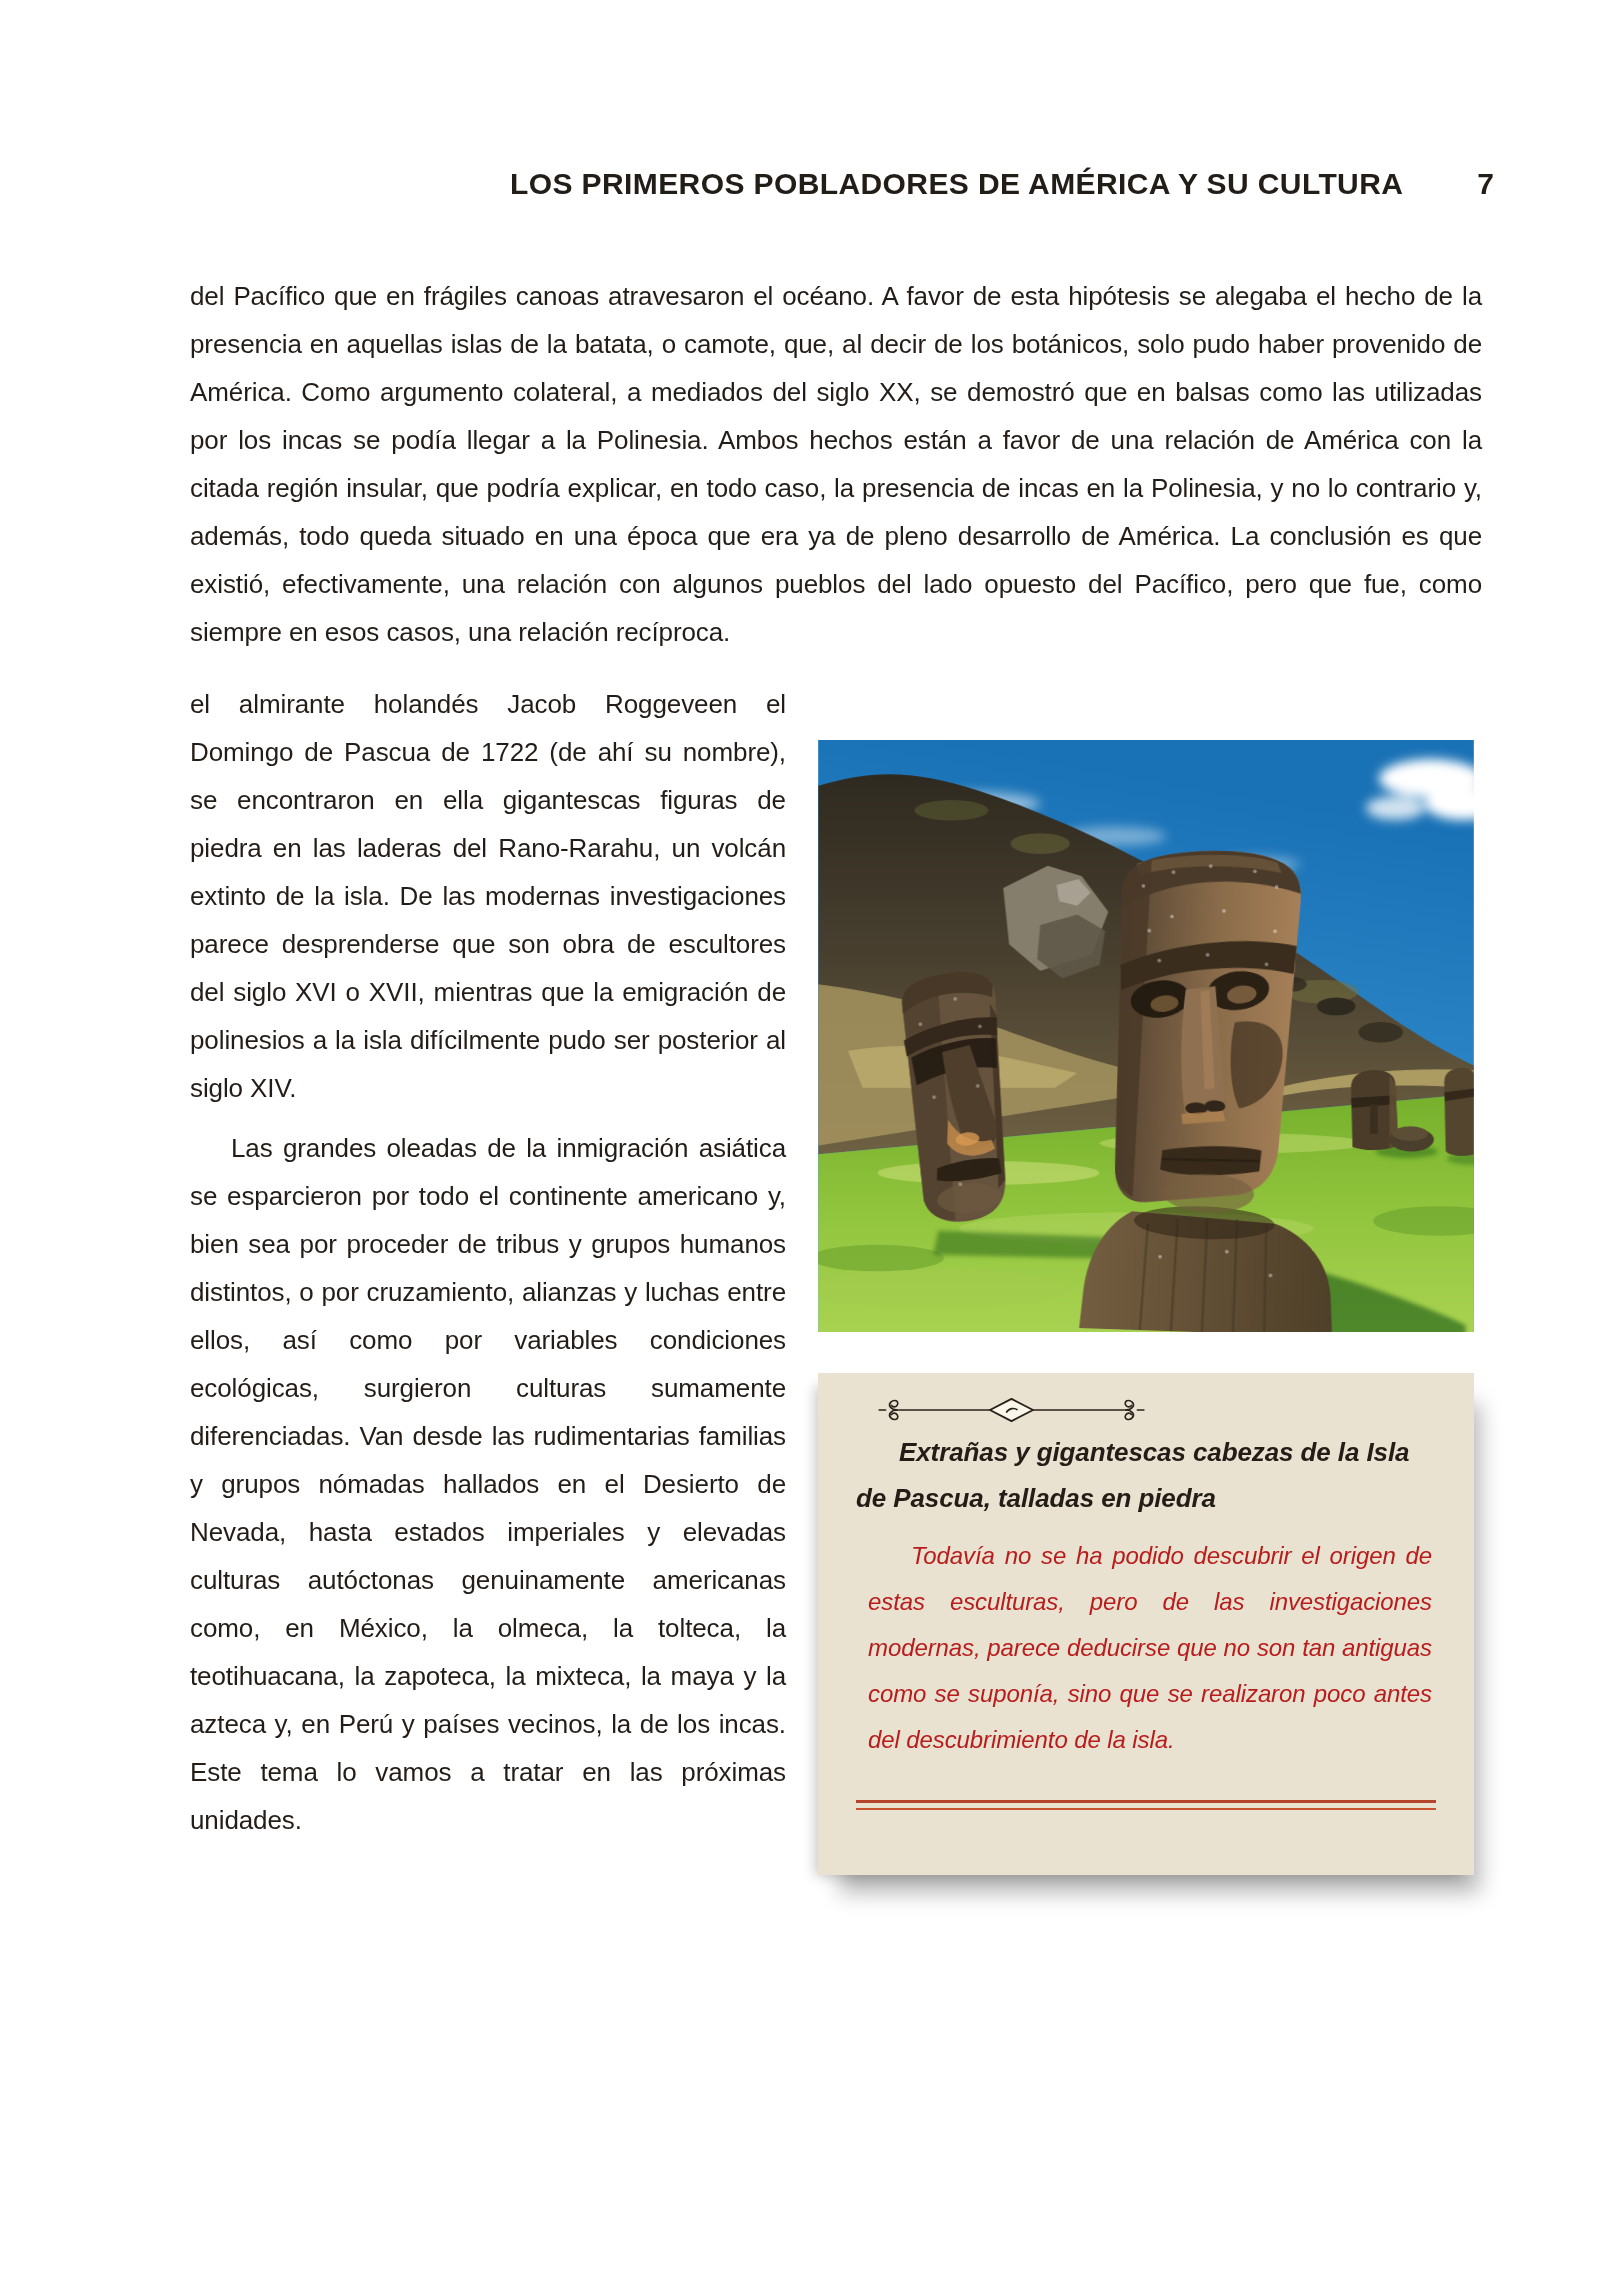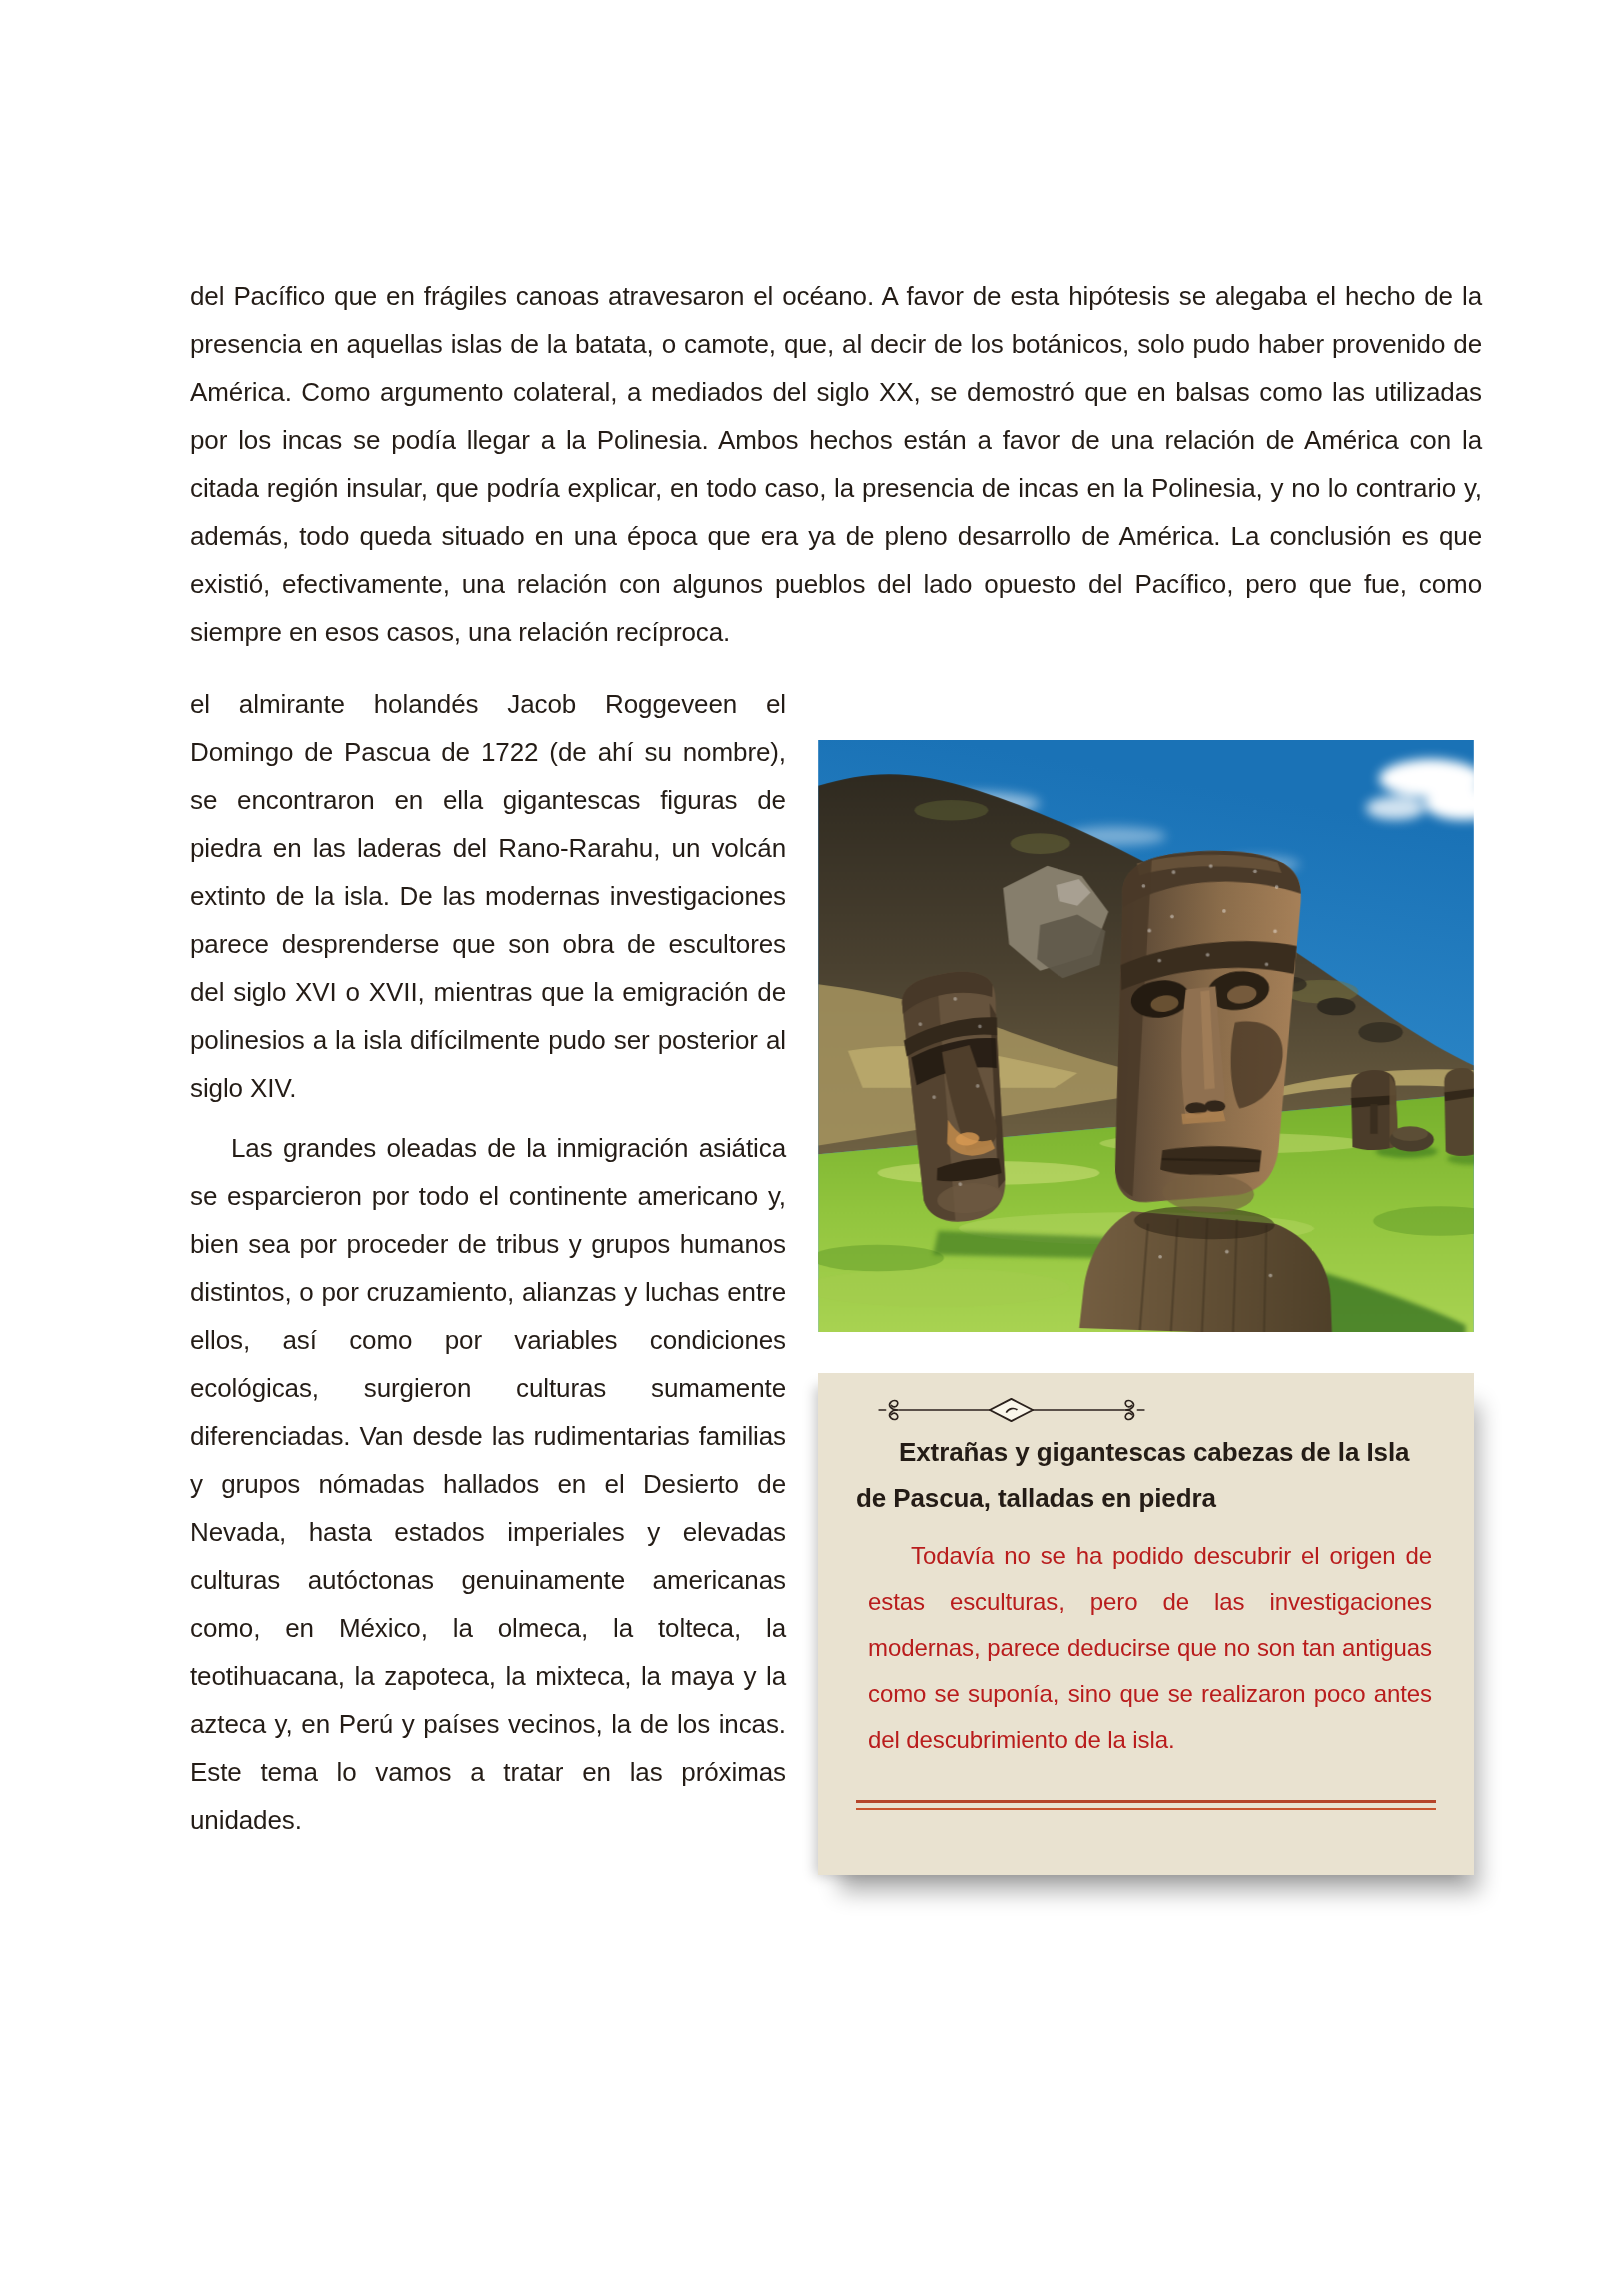--- a/index.html
+++ b/index.html
@@ -44,39 +44,44 @@
   .photo svg{display:block;}
   
   .caption-box{
     position:relative;
     margin-top:41px;
     width:656px;height:502px;
     box-sizing:border-box;
     padding:19px 30px 0 38px;
     background:var(--caption-bg,#e9e2d0);
     box-shadow:-9px 7.4px 12px -6px rgba(0,0,0,.22), 13.3px 24px 21px -7.4px rgba(0,0,0,.30);
+    font-style:italic;
   }
   .ornament{height:30px;margin:0 0 7.4px 4.4px;width:303px;}
   .cap-title{
     margin:0;font-size:26px;font-weight:700;line-height:46px;
     text-indent:43px;color:#241c16;text-align:left;
   }
   .cap-body{
     margin:0;font-size:24px;line-height:46px;text-indent:43px;
     text-align:justify;color:#b91c1c;
   }
   .red-rule{position:absolute;left:38px;right:38px;bottom:65px;}
   .red-rule .r1{display:block;height:3px;background:var(--rule-red-dark,#b5452a);}
   .red-rule .r2{display:block;height:2.2px;margin-top:4.4px;background:var(--rule-red-light,#c8542e);}
 </style>
 </head>
 <body>
 
 <div class="page">
 
+  <header class="pageheader">
+    <h1 class="running-head">LOS PRIMEROS POBLADORES DE AMÉRICA Y SU CULTURA</h1>
+    <span class="pagenum">7</span>
+  </header>
 
   <main class="article">
     <p class="p-cont">del Pacífico que en frágiles canoas atravesaron el océano. A favor de esta hipótesis se alegaba el hecho de la presencia en aquellas islas de la batata, o camote, que, al decir de los botánicos, solo pudo haber provenido de América. Como argumento colateral, a mediados del siglo XX, se demostró que en balsas como las utilizadas por los incas se podía llegar a la Polinesia. Ambos hechos están a favor de una relación de América con la citada región insular, que podría explicar, en todo caso, la presencia de incas en la Polinesia, y no lo contrario y, además, todo queda situado en una época que era ya de pleno desarrollo de América. La conclusión es que existió, efectivamente, una relación con algunos pueblos del lado opuesto del Pacífico, pero que fue, como siempre en esos casos, una relación recíproca.</p>
 
     <div class="row">
       <div class="col-text">
         <p class="p-cont">el almirante holandés Jacob Roggeveen el Domingo de Pascua de 1722 (de ahí su nombre), se encontraron en ella gigantescas figuras de piedra en las laderas del Rano-Rarahu, un volcán extinto de la isla. De las modernas investigaciones parece desprenderse que son obra de escultores del siglo XVI o XVII, mientras que la emigración de polinesios a la isla difícilmente pudo ser posterior al siglo XIV.</p>
         <p class="p-indent">Las grandes oleadas de la inmigración asiática se esparcieron por todo el continente americano y, bien sea por proceder de tribus y grupos humanos distintos, o por cruzamiento, alianzas y luchas entre ellos, así como por variables condiciones ecológicas, surgieron culturas sumamente diferenciadas. Van desde las rudimentarias familias y grupos nómadas hallados en el Desierto de Nevada, hasta estados imperiales y elevadas culturas autóctonas genuinamente americanas como, en México, la olmeca, la tolteca, la teotihuacana, la zapoteca, la mixteca, la maya y la azteca y, en Perú y países vecinos, la de los incas. Este tema lo vamos a tratar en las próximas unidades.</p>
       </div>
 

